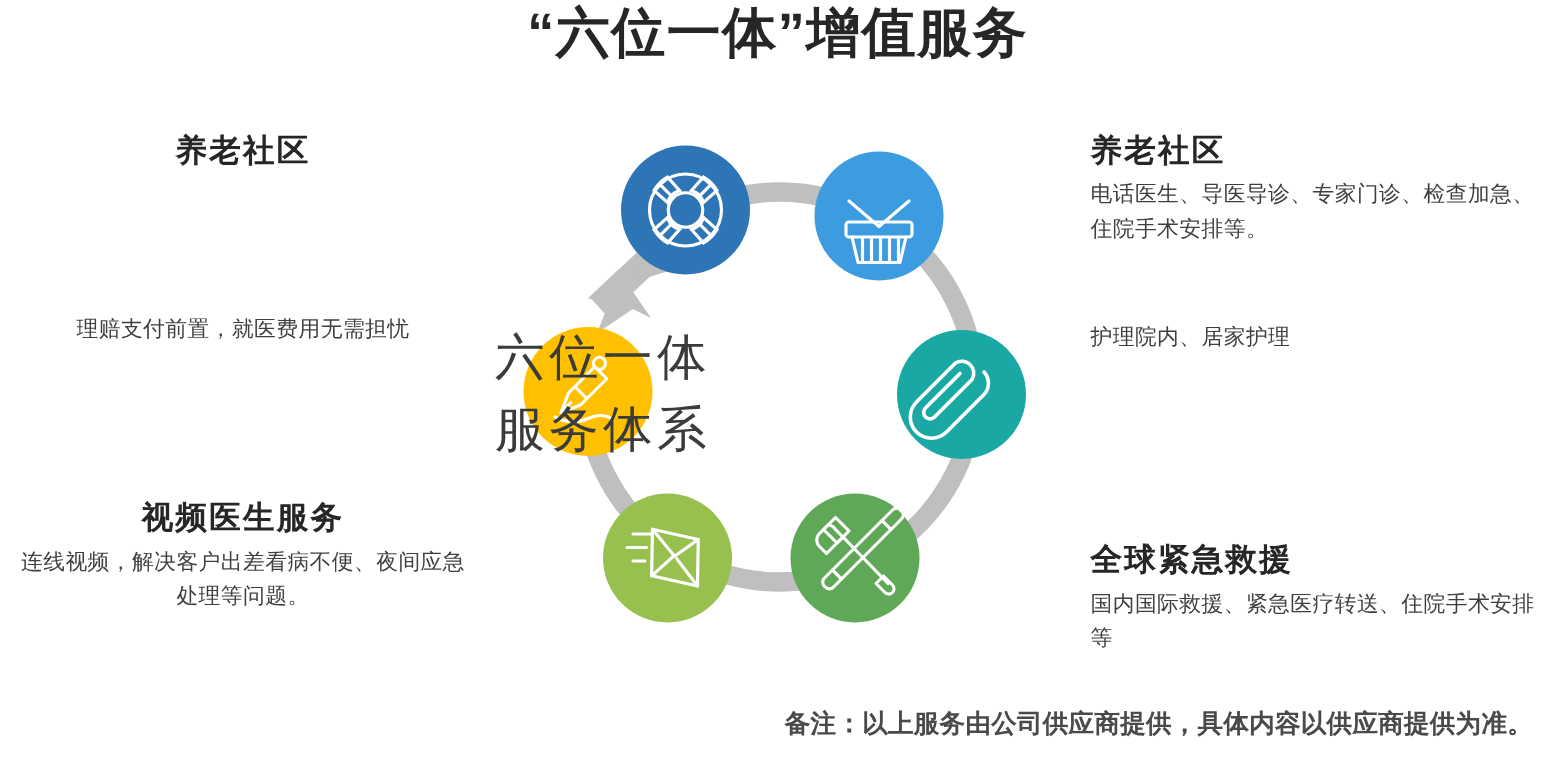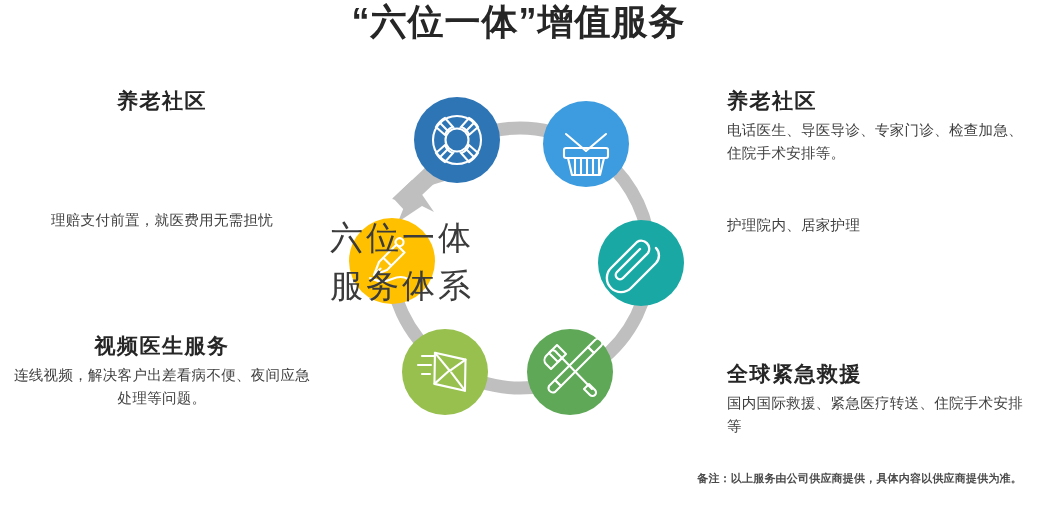--- a/index.html
+++ b/index.html
@@ -94,21 +94,21 @@
     white-space: nowrap;
   }
 
   
   .footnote {
     position: absolute;
     top: 471px;
     left: 0;
     width: 1022px;
     text-align: right;
-    font-size: 11px;
+    font-size: 17px;
     font-weight: 700;
     color: #4a4a4a;
     letter-spacing: 0.2px;
     white-space: nowrap;
   }
 </style>
 </head>
 <body>
 
 <div class="page-title">“六位一体”增值服务</div>

